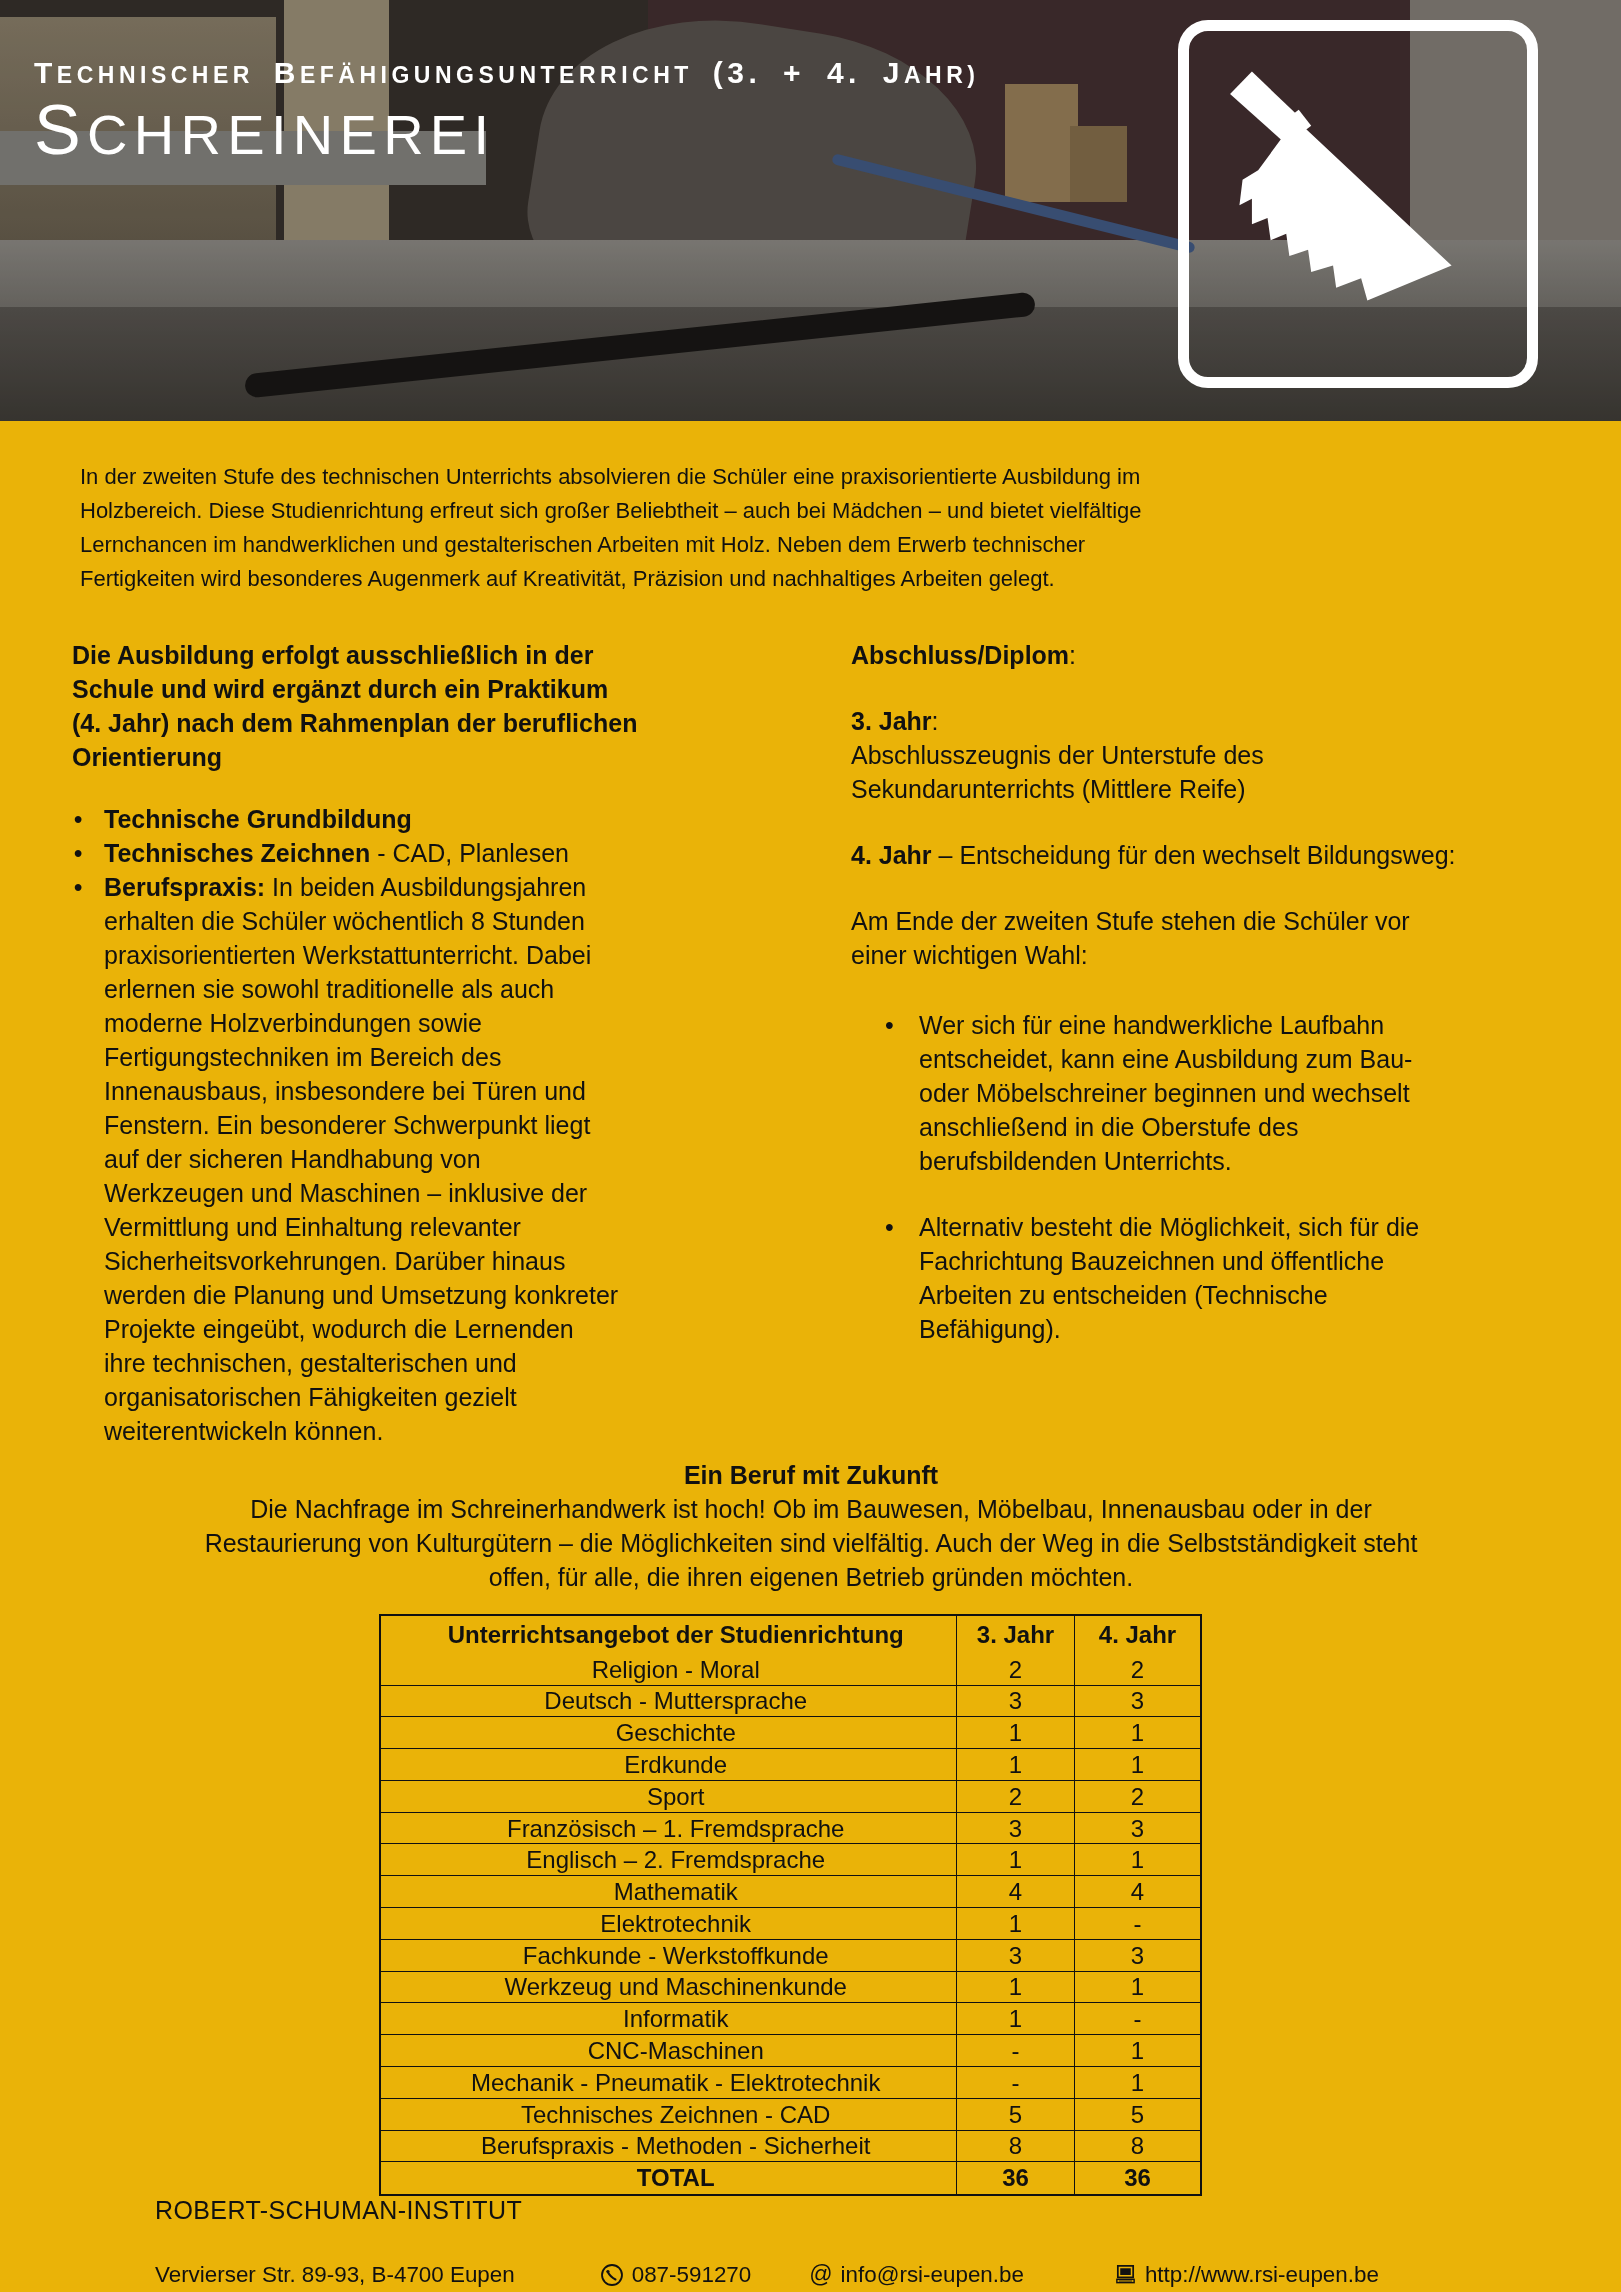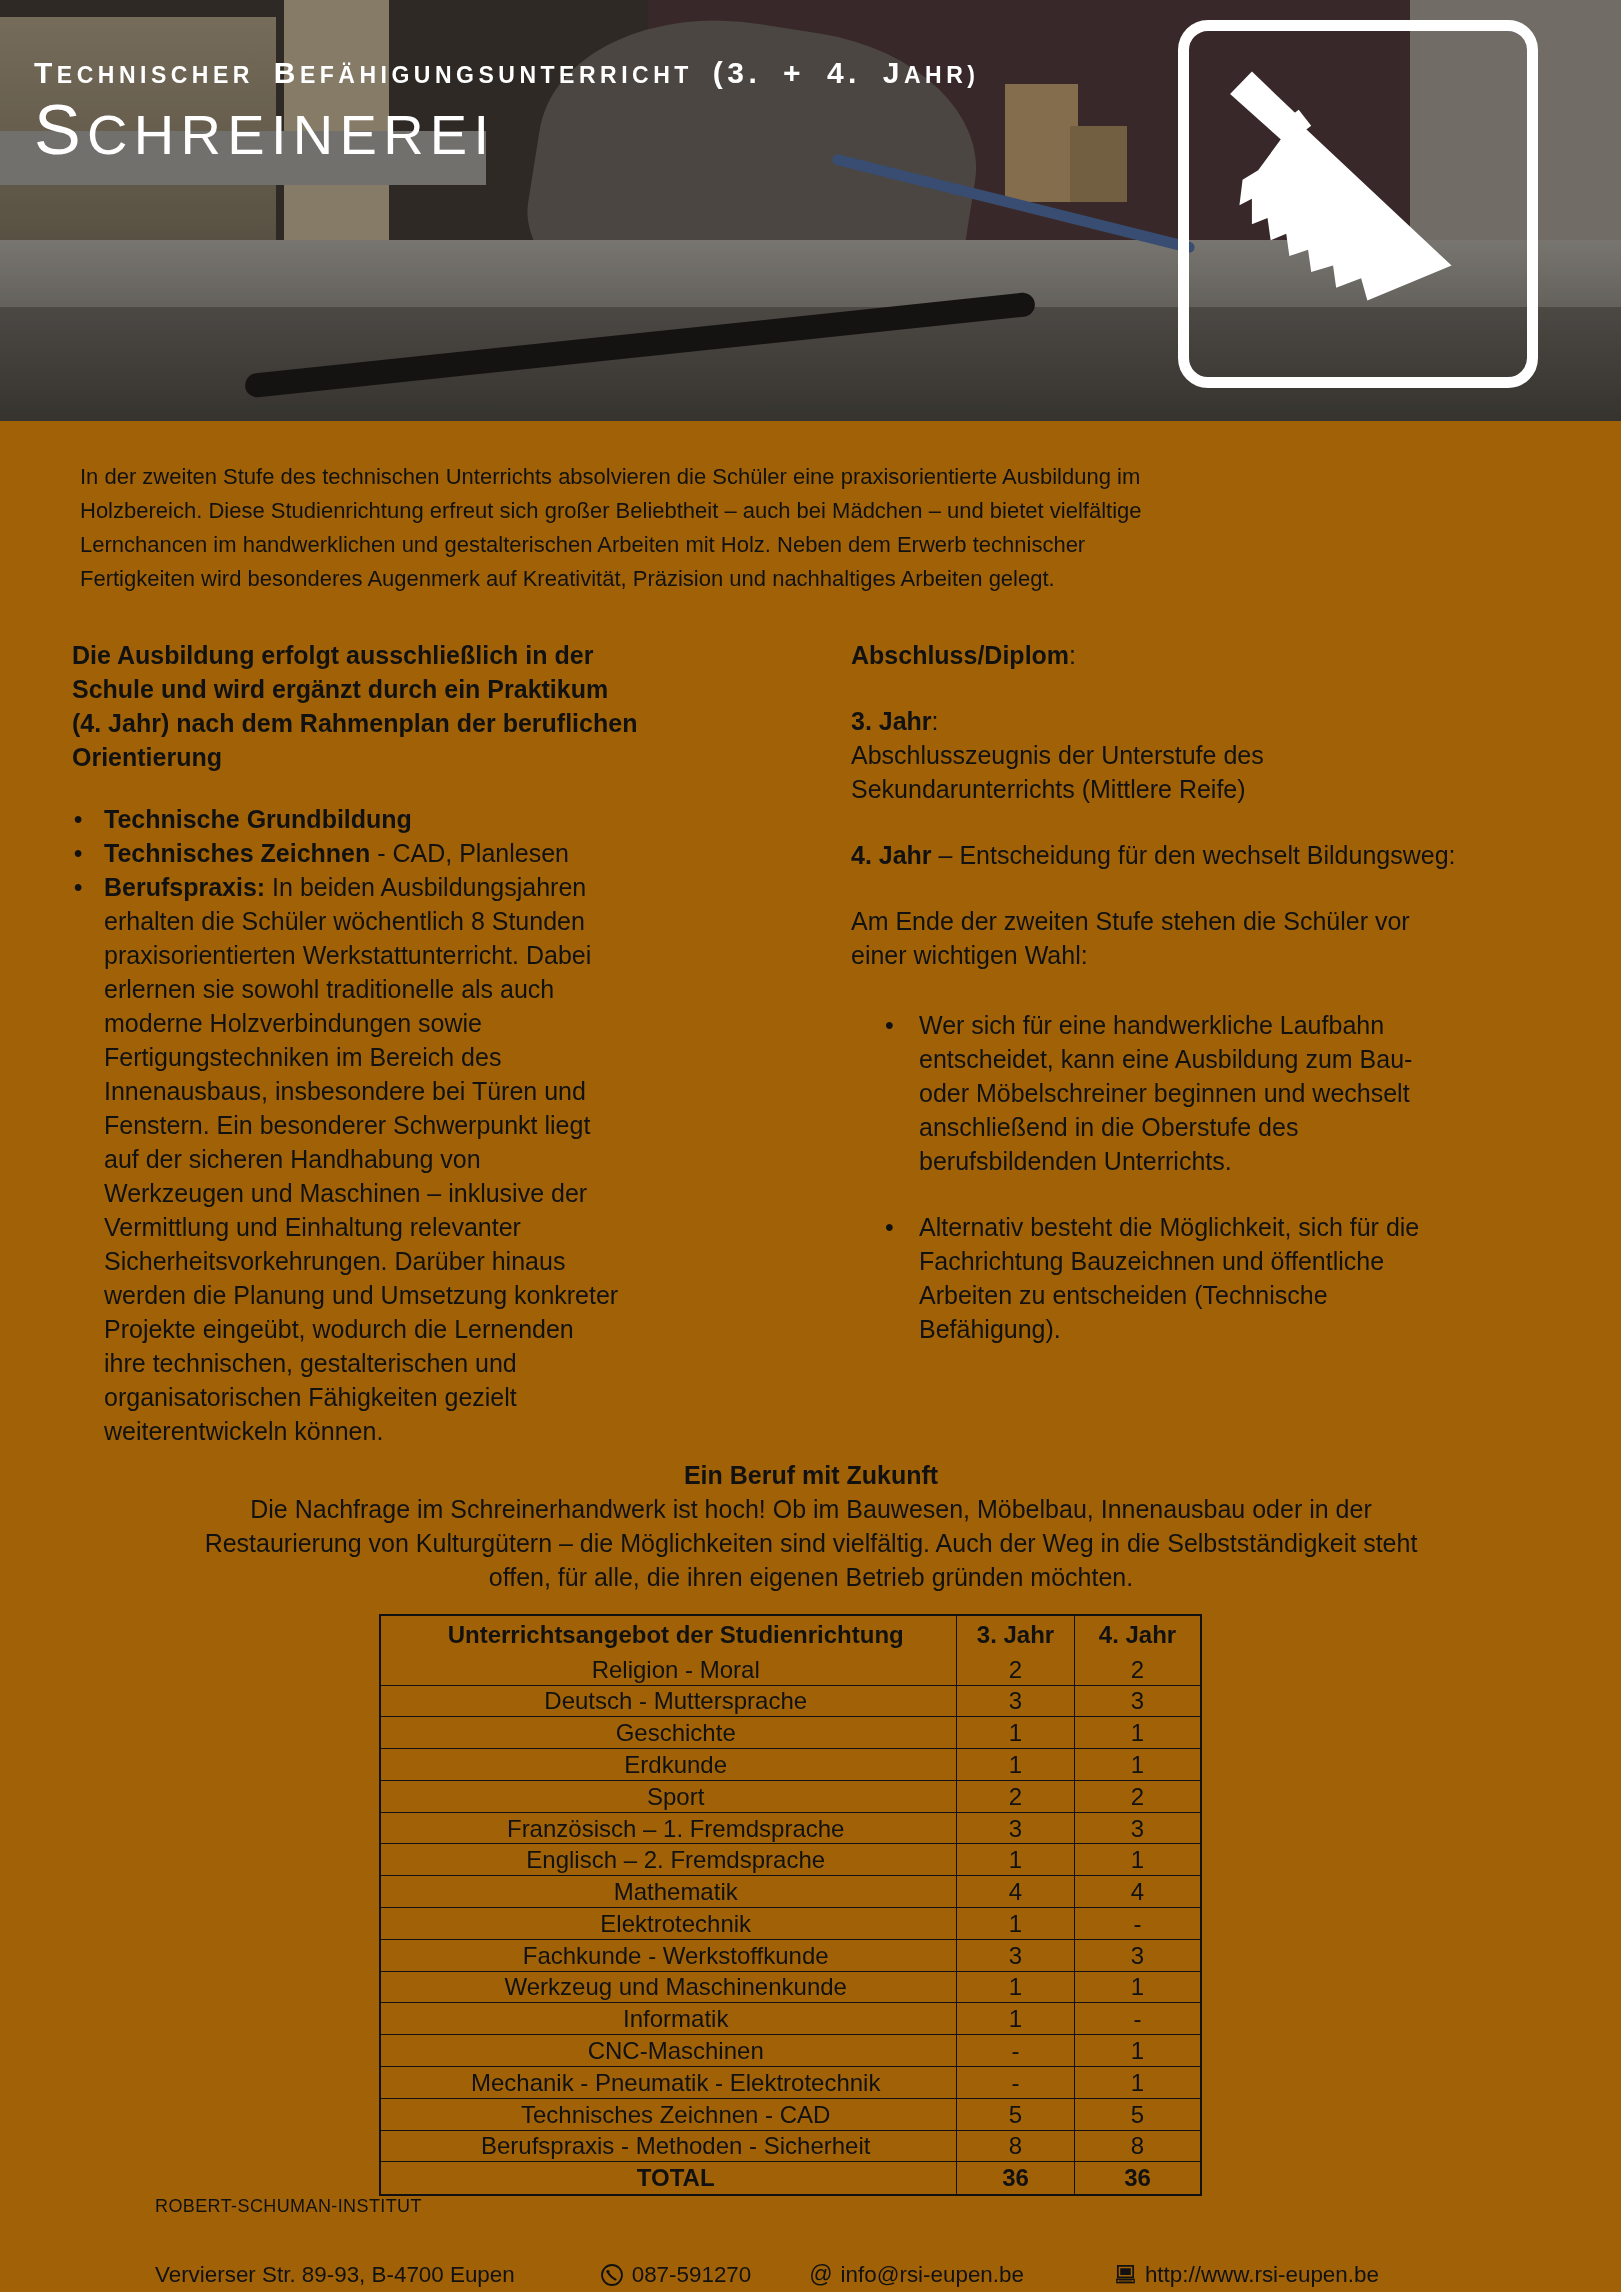--- a/index.html
+++ b/index.html
@@ -1,16 +1,16 @@
 <!DOCTYPE html>
 <html style="font-size:14.3px"><head>
 <meta charset="utf-8">
 <style>
   html,body{margin:0;padding:0;background:#ffffff;}
-  .page{position:relative;width:1621px;height:2293px;background:#a16207;
+  .page{position:relative;width:1621px;height:2293px;background:#eab308;
         font-family:"Liberation Sans",sans-serif;color:#111;overflow:hidden;}
 
   
   .hero{position:absolute;left:0;top:0;width:1621px;height:421px;background:#38322d;overflow:hidden;}
   .hero .layer{position:absolute;}
   .ph-wall{left:40%;top:0;width:48%;height:62%;background:#463132;}
   .ph-wall-light{right:0;top:0;width:13%;height:58%;background:#8d8881;}
   .ph-cabinet{left:0;top:4%;width:17%;height:55%;background:linear-gradient(#938871,#6d6452);}
   .ph-column{left:17.5%;top:0;width:6.5%;height:58%;background:#a79b80;}
   .ph-carriage{left:33%;top:6%;width:27%;height:72%;background:#5d5852;border-radius:46% 40% 26% 30%;transform:rotate(9deg);}
@@ -67,21 +67,21 @@
   .tbl-row:first-child{border-top:none;}
   .tbl-cell{box-sizing:border-box;padding:0.9px 3.6px;}
   .c-sub{flex:0 0 576px;border-right:1.8px solid #111;padding-left:18px;text-align:center;}
   .c-n{flex:0 0 118px;border-right:1.8px solid #111;text-align:center;}
   .c-n2{flex:1 1 auto;text-align:center;}
   .tbl-head .tbl-cell{font-weight:700;line-height:36px;}
   .tbl-body .tbl-cell{line-height:29px;}
   .tbl-total .tbl-cell{font-weight:700;line-height:30px;}
 
   
-  .footer-line1{position:absolute;left:155px;top:2196px;font-size:18px;letter-spacing:0.4px;}
+  .footer-line1{position:absolute;left:155px;top:2196px;font-size:25px;letter-spacing:0.4px;}
   .footer-line2{position:absolute;left:155px;top:2229px;font-size:22.4px;display:flex;align-items:center;}
   .f-item{display:flex;align-items:center;gap:8px;margin-top:32px;}
   .gap1{margin-left:85px;} .gap2{margin-left:58px;} .gap3{margin-left:90px;}
   .f-icon{display:inline-flex;align-items:center;}
   .at-glyph{font-size:23px;}
 </style>
 </head>
 <body>
 
 <div class="page">

